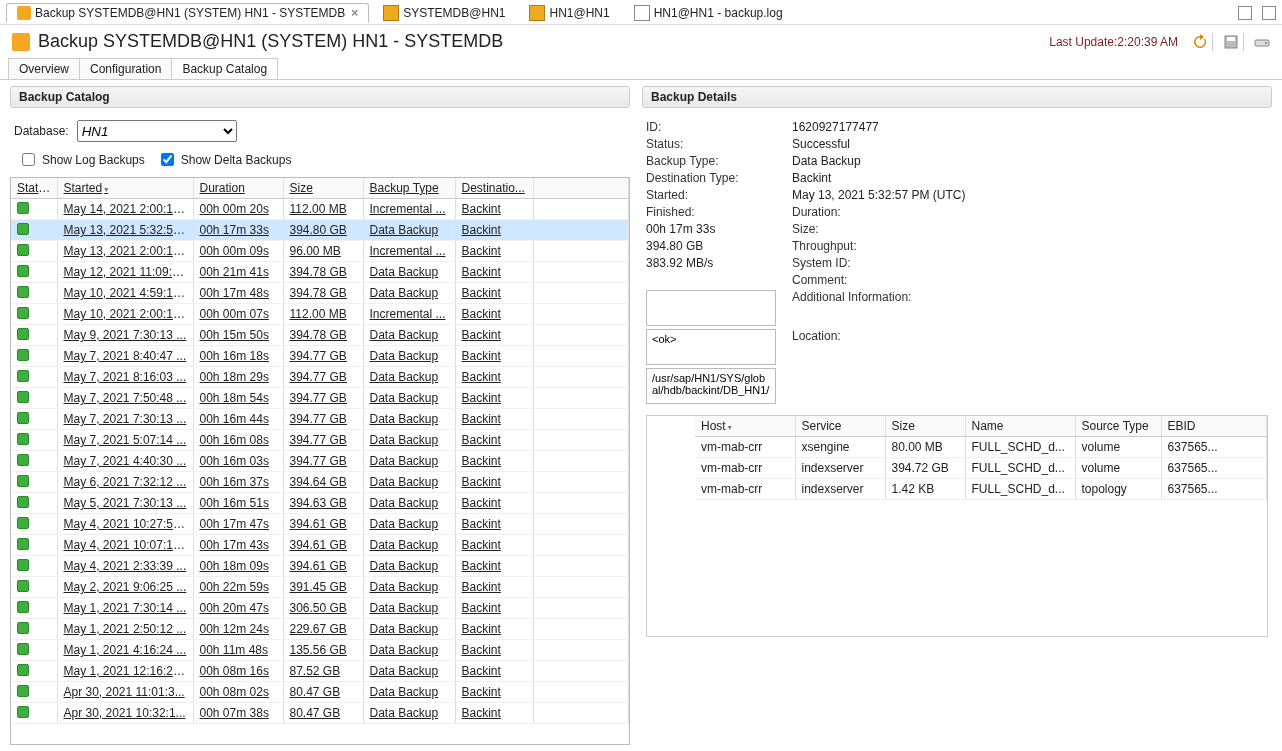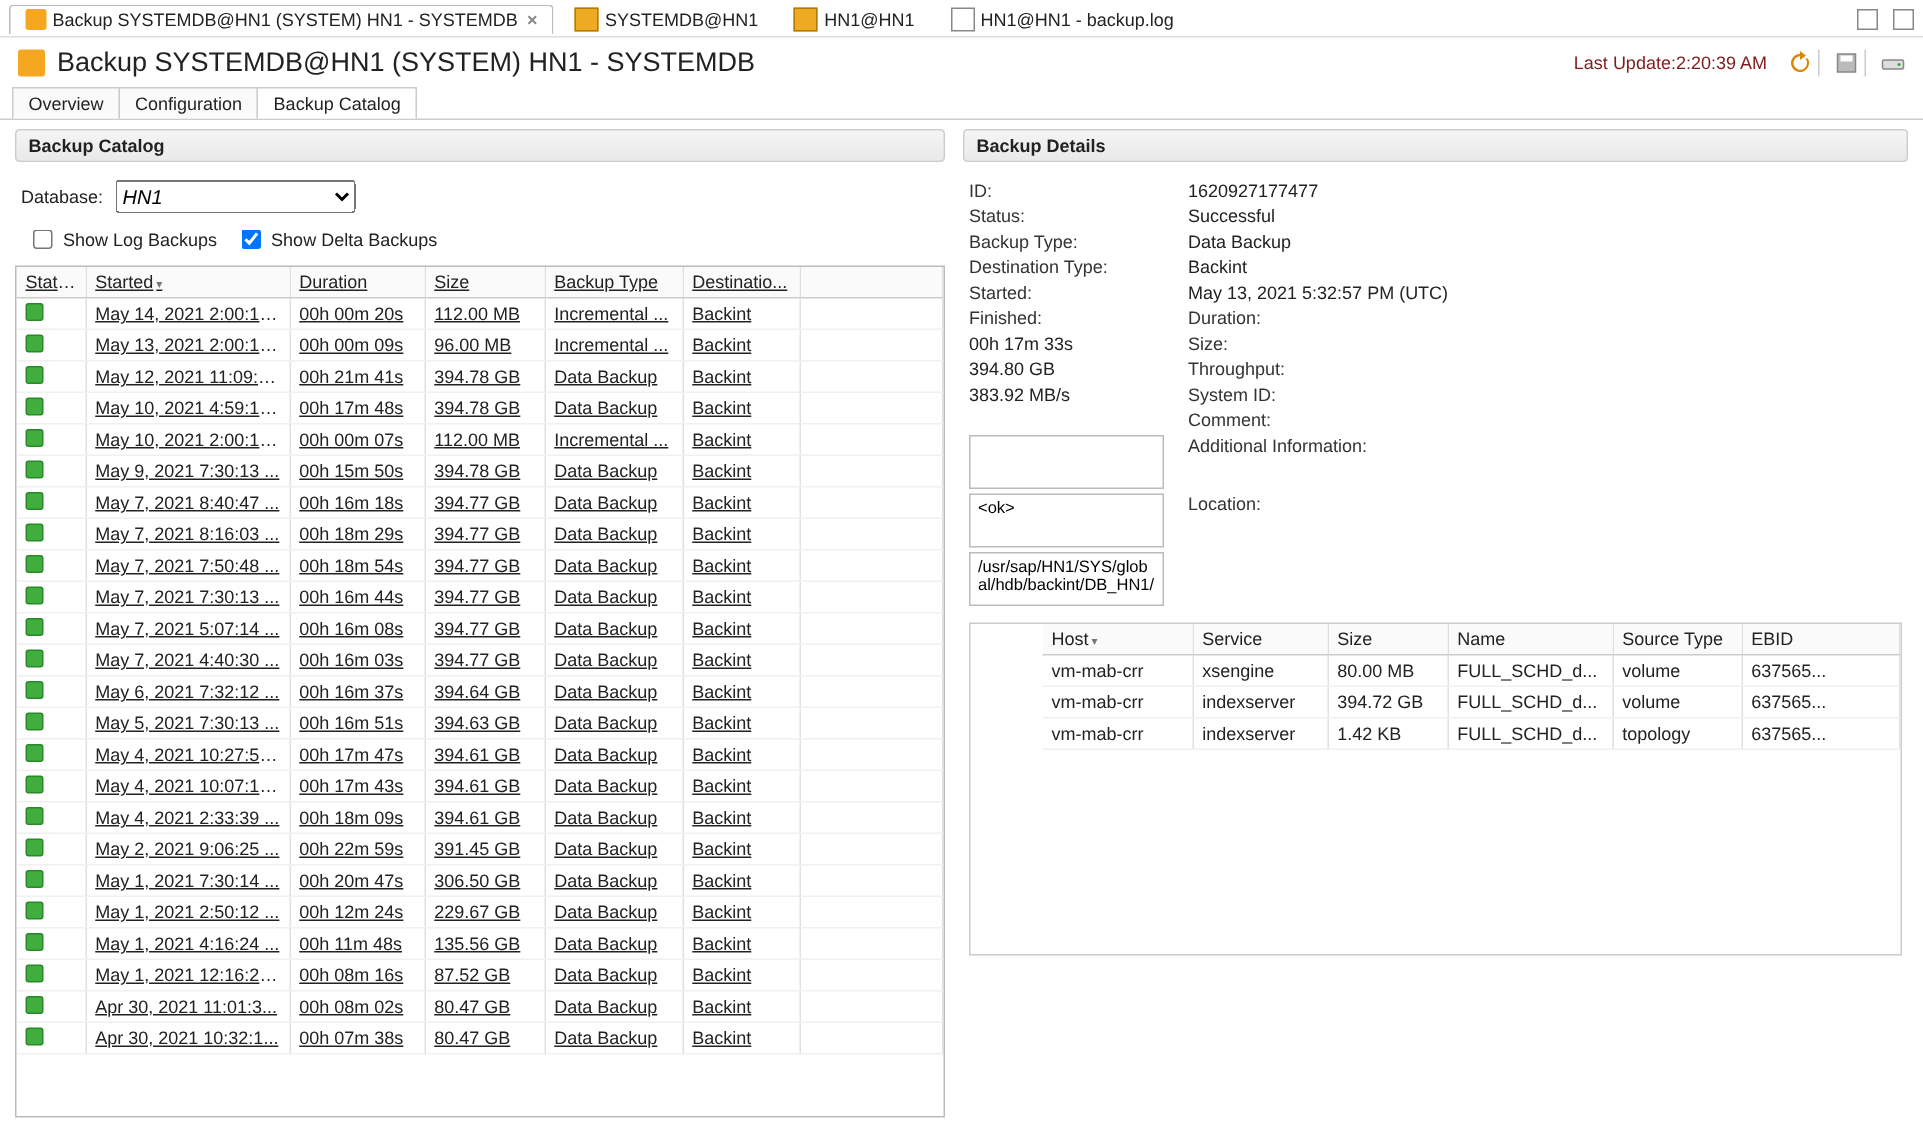--- a/index.html
+++ b/index.html
@@ -342,20 +342,29 @@
           <tbody id="catalog-body">
               <tr>
                 <td class="status-cell"><span class="status-dot"></span></td>
                 <td>May 14, 2021 2:00:13...</td>
                 <td class="rnum">00h 00m 20s</td>
                 <td class="rnum">112.00 MB</td>
                 <td>Incremental ...</td>
                 <td>Backint</td>
                 <td></td>
               </tr>
+              <tr class="selected">
+                <td class="status-cell"><span class="status-dot"></span></td>
+                <td>May 13, 2021 5:32:57...</td>
+                <td class="rnum">00h 17m 33s</td>
+                <td class="rnum">394.80 GB</td>
+                <td>Data Backup</td>
+                <td>Backint</td>
+                <td></td>
+              </tr>
               <tr>
                 <td class="status-cell"><span class="status-dot"></span></td>
                 <td>May 13, 2021 2:00:13...</td>
                 <td class="rnum">00h 00m 09s</td>
                 <td class="rnum">96.00 MB</td>
                 <td>Incremental ...</td>
                 <td>Backint</td>
                 <td></td>
               </tr>
               <tr>

